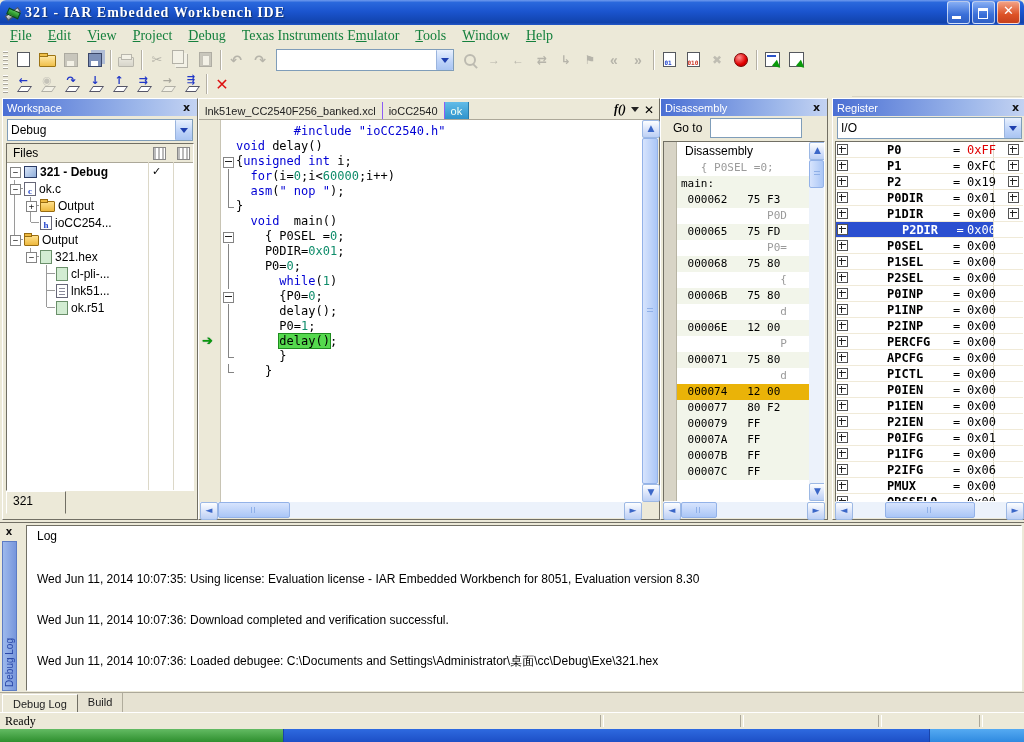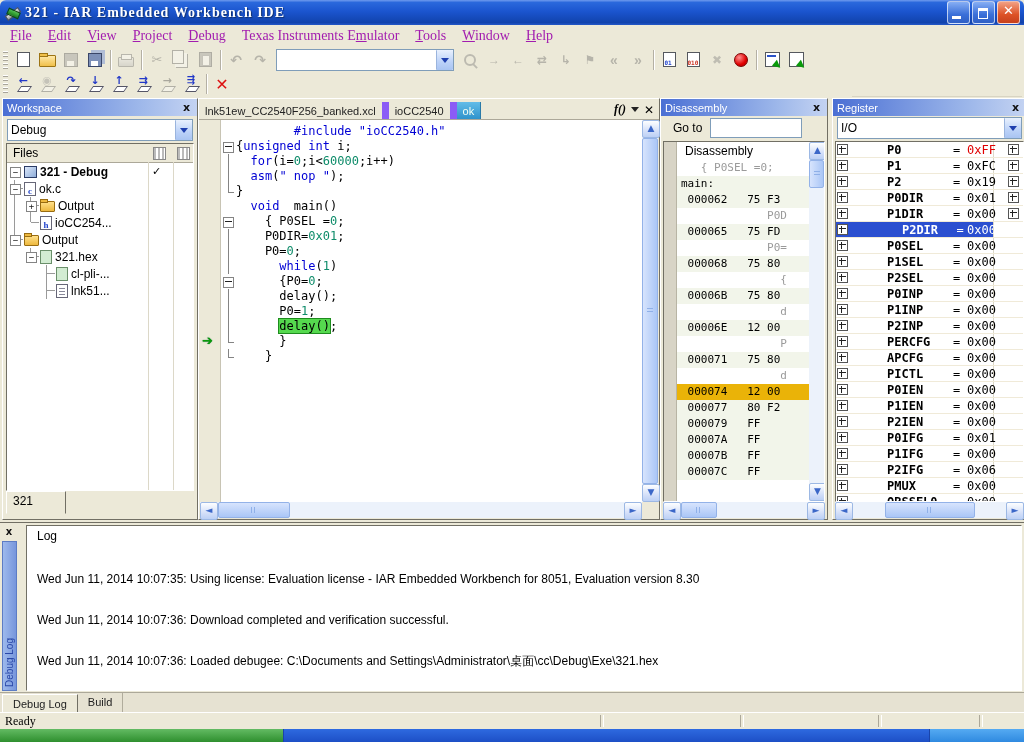--- a/index.html
+++ b/index.html
@@ -19,21 +19,21 @@
   .wb{width:21px;height:21px;border:1px solid rgba(255,255,255,.65);border-radius:3px;position:relative;flex:none;}
   .wb-min,.wb-res{background:linear-gradient(#86aef4,#3a6fd8 60%,#2f5fc4);}
   .wb-close{background:linear-gradient(#f2a083,#dd5226 60%,#c6401c);}
   .wb-min::before{content:"";position:absolute;left:4px;bottom:4px;width:9px;height:3px;background:#fff;}
   .wb-res::before{content:"";position:absolute;left:5px;top:6px;width:8px;height:7px;border:1px solid #fff;border-top-width:3px;background:transparent;}
   .wb-close::before{content:"✕";position:absolute;left:0;right:0;top:1px;text-align:center;color:#fff;font-weight:bold;font-size:13px;}
 
   
   .menubar{position:absolute;left:2px;right:2px;top:25px;height:22px;background:#ece9d8;display:flex;align-items:center;
     font-family:"Liberation Serif","DejaVu Serif",serif;font-size:14px;border-bottom:1px solid #e0dccb;}
-  .mi{padding:2px 8px;color:#a21caf;}
+  .mi{padding:2px 8px;color:#15803d;}
   .mi u{text-decoration:underline;}
 
   
   .tb{position:absolute;left:2px;right:2px;background:#ece9d8;display:flex;align-items:center;}
   #tb1{top:47px;height:25px;}
   #tb2{top:72px;height:24px;border-bottom:1px solid #d8d4c3;}
   .grip{width:5px;height:18px;margin:0 3px 0 1px;flex:none;
     background:repeating-linear-gradient(180deg,#fff 0 1px,#a8a49a 1px 2px,transparent 2px 4px);}
   .tbtn{width:24px;height:22px;display:flex;align-items:center;justify-content:center;flex:none;}
   .tbtn.dis{opacity:.38;filter:grayscale(100%);}
@@ -129,21 +129,21 @@
   .ti-gfile{width:10px;height:12px;background:#d2ecd2;border:1px solid #6a8f6a;}
   .ti-tfile{width:10px;height:12px;background:#fff;border:1px solid #667;}
   .ti-tfile::before{content:"";position:absolute;left:2px;top:3px;right:2px;height:7px;
     background:repeating-linear-gradient(180deg,#889 0 1px,transparent 1px 3px);}
   .ws-tab{position:absolute;left:3px;bottom:5px;width:52px;height:19px;background:#ece9d8;
     border:1px solid;border-color:#fff #716f64 transparent #fff;padding:2px 0 0 6px;font-size:12px;}
 
   
   .ed{left:198px;width:460px;}
   .ed-tabs{height:20px;background:#ece9d8;border-bottom:1px solid #aca899;display:flex;align-items:flex-end;font-size:11px;}
-  .etab{padding:3px 6px 2px;border-right:7px solid #8b5cf6;color:#222;white-space:nowrap;}
+  .etab{padding:3px 6px 2px;border-right:1px solid #8b5cf6;color:#222;white-space:nowrap;}
   .etab.active{background:linear-gradient(#62bce8,#2f93cc);color:#f4fff4;border-right:1px solid #2a7aa8;}
   .ed-right{margin-left:auto;display:flex;align-items:center;gap:5px;padding:0 5px 2px 0;}
   .fn-lbl{font:italic bold 12px "Liberation Serif",serif;}
   .dd-ic{width:0;height:0;border:4px solid transparent;border-top:5px solid #222;margin-top:4px;}
   .x-ic{font:bold 12px/12px "DejaVu Sans",sans-serif;}
   .ed-body{position:absolute;left:1px;right:1px;top:21px;bottom:17px;background:#fff;display:flex;}
   .ed-margin{width:20px;background:#ece9d8;border-right:1px solid #c8c4b4;flex:none;position:relative;}
   .pc-arrow{position:absolute;left:2px;color:#0a9a0a;font:bold 13px/13px "DejaVu Sans",sans-serif;text-shadow:0 0 1px #063;}
   .ed-code{flex:1;overflow:hidden;padding-top:4px;position:relative;
     font:12px/15px "DejaVu Sans Mono","Liberation Mono",monospace;}
@@ -442,20 +442,27 @@
     <span class="ti ti-gfile"></span>
     <span>cl-pli-...</span>
             </div>
             <div class="trow">
               <span class="tc"></span>
               <span class="tc"></span>
               <span class="tc tee"></span>
     <span class="ti ti-tfile"></span>
     <span>lnk51...</span>
             </div>
+            <div class="trow">
+              <span class="tc"></span>
+              <span class="tc"></span>
+              <span class="tc elbow"></span>
+    <span class="ti ti-gfile"></span>
+    <span>ok.r51</span>
+            </div>
           </div>
       </div>
       <div class="ws-tab">
         <span>321</span>
       </div>
     </div>
 
     <div class="panel ed">
       <div class="ed-tabs" id="edtabs">
           <span class="etab">lnk51ew_CC2540F256_banked.xcl</span>
@@ -466,20 +473,21 @@
      <span class="dd-ic"></span>
      <span class="x-ic">✕</span>
           </span>
         </div>
       <div class="ed-body">
         <div class="ed-margin" id="edmargin">
             <span class="pc-arrow" style="top:214px">➔</span>
           </div>
         <div class="ed-code" id="edcode">
             <div class="cl"><span class="cl-fold"></span><pre><span class="">        </span><span class="s-kw">#include</span><span class=""> </span><span class="s-str">"ioCC2540.h"</span></pre></div>
+            <div class="cl"><span class="cl-fold"></span><pre><span class="s-kw">void</span><span class=""> delay()</span></pre></div>
             <div class="cl"><span class="cl-fold"><span class="fbox"></span></span><pre><span class="">{</span><span class="s-kw">unsigned</span><span class=""> </span><span class="s-kw">int</span><span class=""> i;</span></pre></div>
             <div class="cl"><span class="cl-fold"><span class="fline"></span></span><pre><span class="">  </span><span class="s-kw">for</span><span class="">(i=</span><span class="s-num">0</span><span class="">;i&lt;</span><span class="s-num">60000</span><span class="">;i++)</span></pre></div>
             <div class="cl"><span class="cl-fold"><span class="fline"></span></span><pre><span class="">  </span><span class="s-kw">asm</span><span class="">(</span><span class="s-str">" nop "</span><span class="">);</span></pre></div>
             <div class="cl"><span class="cl-fold"><span class="fend"></span></span><pre><span class="">}</span></pre></div>
             <div class="cl"><span class="cl-fold"></span><pre><span class="">  </span><span class="s-kw">void</span><span class="">  main()</span></pre></div>
             <div class="cl"><span class="cl-fold"><span class="fbox"></span></span><pre><span class="">    { P0SEL =</span><span class="s-num">0</span><span class="">;</span></pre></div>
             <div class="cl"><span class="cl-fold"><span class="fline"></span></span><pre><span class="">    P0DIR=</span><span class="s-num">0x01</span><span class="">;</span></pre></div>
             <div class="cl"><span class="cl-fold"><span class="fline"></span></span><pre><span class="">    P0=</span><span class="s-num">0</span><span class="">;</span></pre></div>
             <div class="cl"><span class="cl-fold"><span class="fline"></span></span><pre><span class="">      </span><span class="s-kw">while</span><span class="">(</span><span class="s-num">1</span><span class="">)</span></pre></div>
             <div class="cl"><span class="cl-fold"><span class="fbox"></span></span><pre><span class="">      {P0=</span><span class="s-num">0</span><span class="">;</span></pre></div>

